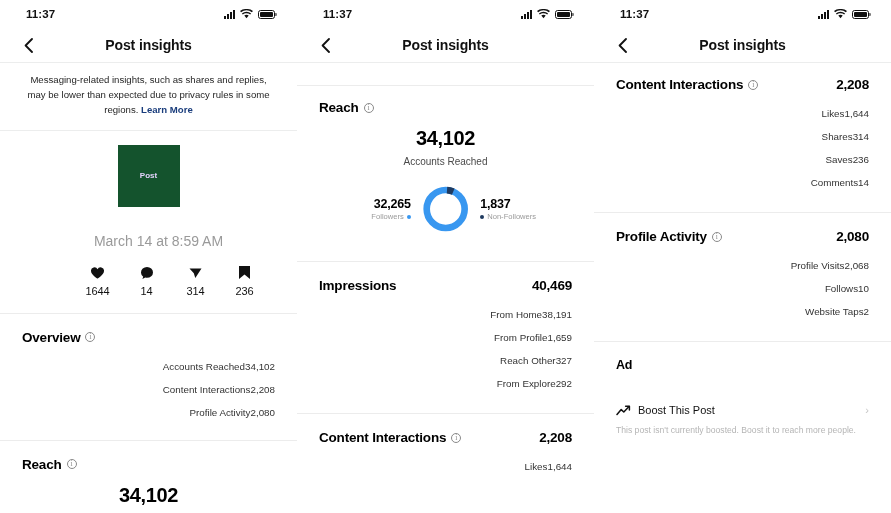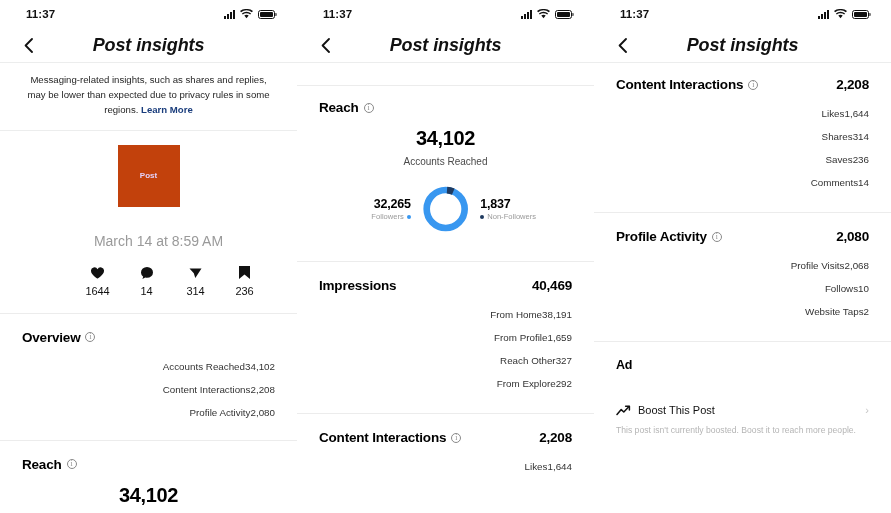--- a/index.html
+++ b/index.html
@@ -74,44 +74,43 @@
   }
   .back-chevron {
     width: 20px; height: 20px;
     display: flex; align-items: center; justify-content: center;
     cursor: pointer;
   }
   .navbar .title {
     position: absolute;
     left: 0; right: 0;
     text-align: center;
-    font-size: 18px;
+    font-size: 14px;
     font-weight: 700;
     color: #111;
     letter-spacing: -0.1px;
-    font-style: italic;
   }
   .hairline { height: 1px; background: #eceded; width: 100%; }
 
   
   .banner {
     padding: 10px 22px 12px;
     text-align: center;
     font-size: 9.6px;
     line-height: 1.55;
     color: #262626;
   }
   .banner a { color: #1a3d7c; font-weight: 700; text-decoration: none; }
 
   
   .post-block { padding: 14px 0 0; text-align: center; }
   .post-thumb {
     width: 62px; height: 62px;
     margin: 0 auto;
-    background: #c2410c;
+    background: #14532d;
     display: flex; align-items: center; justify-content: center;
     cursor: pointer;
   }
   .post-thumb span {
     font-size: 8px;
     color: #e3d2fb;
     font-weight: 600;
   }
   .post-date {
     margin-top: 26px;

